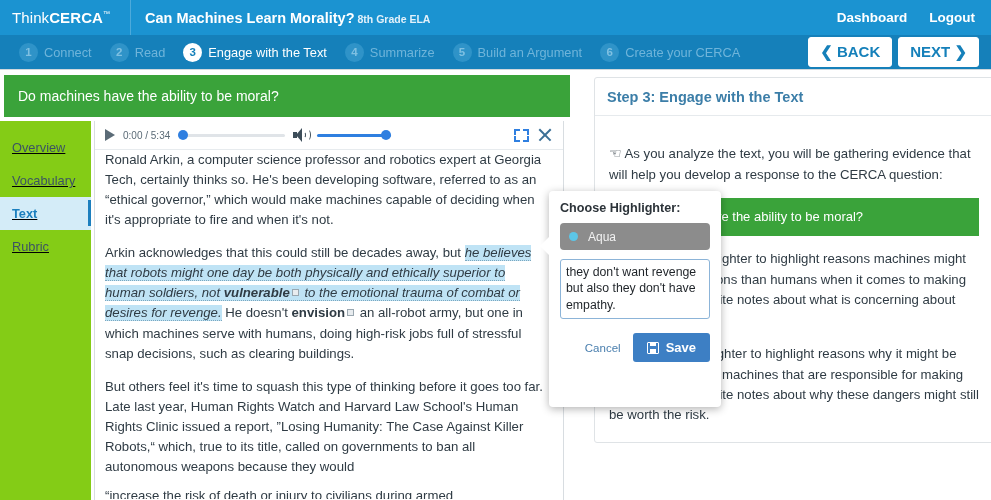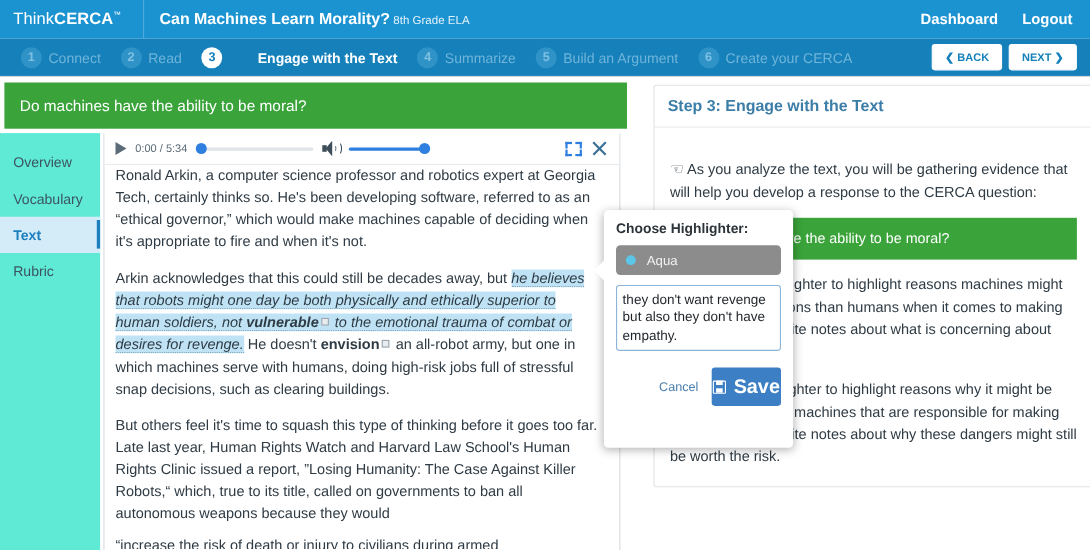--- a/index.html
+++ b/index.html
@@ -25,21 +25,21 @@
   .logo .light { font-weight: 400; }
   .logo .bold  { font-weight: 700; }
   .logo .tm { font-size: 7px; vertical-align: top; position: relative; top: 1px; }
   .topbar-divider {
     width: 1px; height: 35px; background: rgba(255,255,255,.22);
   }
   .doc-title {
     padding-left: 14px; color: #ffffff; font-size: 14.5px; font-weight: 700;
     white-space: nowrap;
   }
-  .doc-sub { font-size: 10.5px; font-weight: 400; color: #e3f1fa; margin-left: 3px; }
+  .doc-sub { font-size: 10.5px; font-weight: 700; color: #e3f1fa; margin-left: 3px; }
   .topbar-right {
     margin-left: auto; display: flex; align-items: center; gap: 22px;
     padding-right: 16px;
   }
   .topbar-right a {
     color: #ffffff; font-size: 13.5px; font-weight: 700; text-decoration: none;
     white-space: nowrap;
   }
 
   
@@ -52,47 +52,47 @@
   .steps { display: flex; align-items: center; padding-left: 10px; gap: 0px; }
   .step { display: flex; align-items: center; padding: 0 9px; white-space: nowrap; }
   .step .num {
     width: 19px; height: 19px; border-radius: 50%;
     display: flex; align-items: center; justify-content: center;
     font-size: 11.5px; font-weight: 700; margin-right: 6px;
     background: #2f93c8; color: #7fc0e2;
   }
   .step .lbl { font-size: 12.8px; color: #6fb4da; }
   .step.active .num { background: #ffffff; color: #1580ba; }
-  .step.active .lbl { color: #ffffff; font-weight: 700; margin-left: 26px; }
+  .step.active .lbl { color: #ffffff; font-weight: 400; }
 
   .nav-btns { margin-left: auto; display: flex; gap: 6px; padding-right: 12px; }
   .nav-btn {
     background: #ffffff; border: 1px solid #ffffff; border-radius: 3px;
-    color: #1580ba; font-size: 10px; font-weight: 700;
+    color: #1580ba; font-size: 15px; font-weight: 700;
     padding: 5px 11px; cursor: pointer; white-space: nowrap;
     font-family: "Liberation Sans", sans-serif;
   }
 
   
   .left-col {
     position: absolute; left: 0; top: 71px; width: 574px; height: 429px;
     background: #ffffff;
   }
   .cerca-banner {
     position: absolute; left: 4px; top: 4px; width: 566px; height: 42px;
     background: #3aa33a; color: #ffffff;
     display: flex; align-items: center; padding-left: 14px;
     font-size: 14px;
   }
   .left-body {
     position: absolute; left: 0; top: 50px; width: 574px; height: 379px;
     display: flex;
   }
   .sidenav {
-    width: 91px; padding-top: 10px; background: #5eead4;
+    width: 91px; padding-top: 10px; background: #84cc16; text-decoration: underline;
   }
   .sidenav-item {
     padding: 9px 0 9px 12px; font-size: 12.8px; color: #3c5363;
     cursor: pointer; position: relative;
   }
   .sidenav-item.active {
     background: #d4ecf8; color: #1c7fbe; font-weight: 700;
   }
   .sidenav-item.active::after {
     content: ""; position: absolute; right: 0; top: 3px;
@@ -226,21 +226,21 @@
   .pop-actions {
     display: flex; align-items: center; justify-content: flex-end;
     gap: 12px; margin-top: 10px;
   }
   .link-cancel {
     color: #4a7fae; font-size: 11.5px; background: none; border: none;
     cursor: pointer; font-family: "Liberation Sans", sans-serif;
   }
   .btn-save {
     background: #3d7fc4; color: #ffffff; border: none; border-radius: 3px;
-    padding: 7px 1px; font-size: 18px; font-weight: 700; cursor: pointer;
+    padding: 7px 14px; font-size: 13px; font-weight: 700; cursor: pointer;
     display: flex; align-items: center; gap: 7px;
     font-family: "Liberation Sans", sans-serif;
   }
   .disk {
     width: 12px; height: 12px; border: 1.4px solid #ffffff; border-radius: 1px;
     position: relative; flex: none;
   }
   .disk::before {
     content: ""; position: absolute; left: 2px; top: -1px;
     width: 6px; height: 4px; background: #ffffff;

